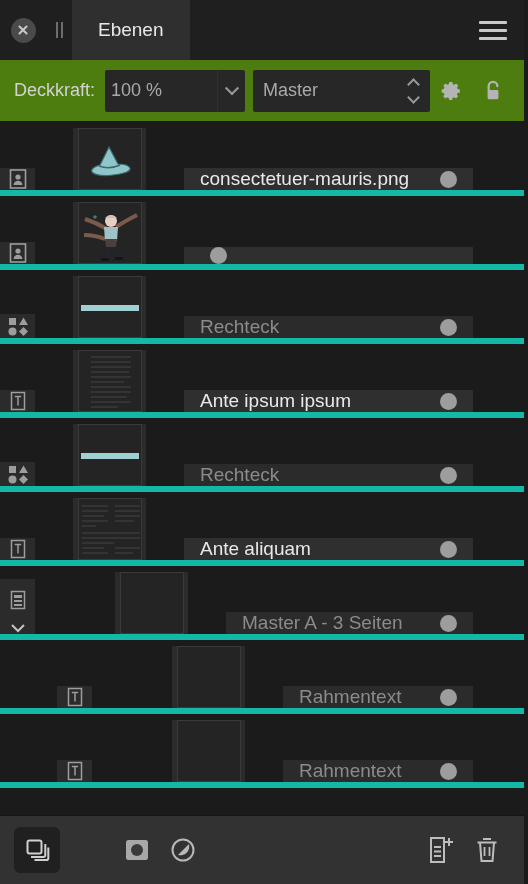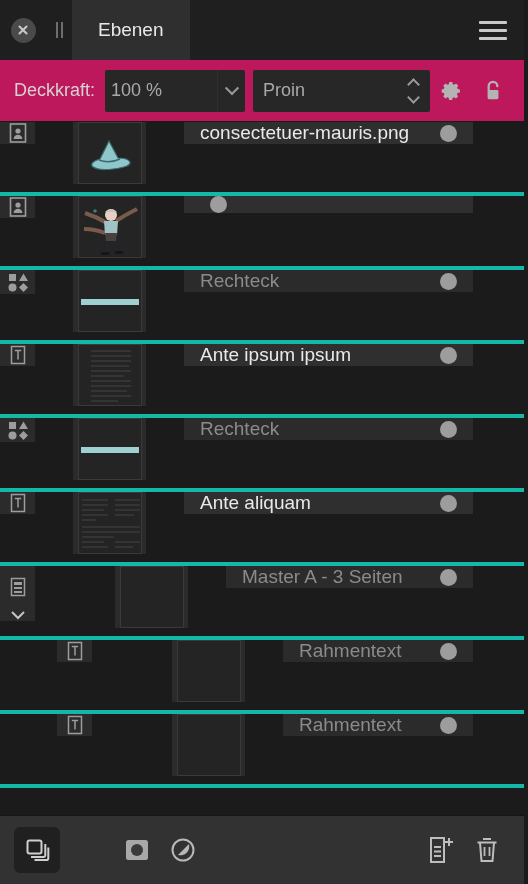--- a/index.html
+++ b/index.html
@@ -40,21 +40,21 @@
   }
   .tabbar-spacer { flex:1; }
   .tab-menu {
     width:62px; display:flex; flex-direction:column; align-items:center;
     justify-content:center; gap:5px; cursor:pointer;
   }
   .tab-menu span { display:block; width:28px; height:3px; background:#c9c9c9; border-radius:1px; }
 
   
   .optrow {
-    height:62px; background:#be185d; display:flex; align-items:center;
+    height:62px; background:#4d7c0f; display:flex; align-items:center;
     padding:0 10px 0 14px; gap:0; flex:0 0 62px;
     border-bottom:1px solid #1b1b1b;
   }
   .opt-label { color:#d3d3d3; font-size:18px; margin-right:10px; white-space:nowrap; }
   .opacity-box {
     height:42px; background:#272727; display:flex; align-items:center;
     border-radius:2px; overflow:hidden;gap:48px;
   }
   .opacity-val {
     width:64px; padding:0 6px; color:#a9a9a9; font-size:18px; text-align:left;
@@ -77,22 +77,22 @@
   .chev-up, .chev-dn {
     width:9px; height:9px; border-left:2px solid #9a9a9a; border-top:2px solid #9a9a9a;
   }
   .chev-up { transform:rotate(45deg); }
   .chev-dn { transform:rotate(-135deg); }
   .opt-icon { width:42px; height:42px; display:flex; align-items:center; justify-content:center; cursor:pointer; }
 
   
   .layers { flex:1; background:#1b1b1b; overflow:hidden; display:flex; flex-direction:column; }
   .row {
-    height:74px; display:flex; align-items:flex-start; position:relative;
-    border-bottom:4px solid #14b8a6; cursor:pointer;gap:37px;
+    height:74px; display:flex; align-items:flex-end; position:relative;
+    border-bottom:6px solid #14b8a6; cursor:pointer;gap:37px;
   }
   .row-indent { width:20px; background:#2b2b2b; flex:0 0 20px; }
   .type-cell {
     width:36px; flex:0 0 36px; background:#2b2b2b; display:flex;
     flex-direction:column; align-items:center; justify-content:center;
     border-right:1px solid #1b1b1b; gap:3px;
   }
   .type-cell.with-exp { justify-content:flex-start; padding-top:10px; }
   .green-pre { width:5px; flex:0 0 5px; background:#5ccfa0; }
   .thumb-cell {
@@ -170,21 +170,21 @@
     <div class="opt-label">Deckkraft:</div>
 
     <div class="opacity-box">
       <input class="opacity-val" type="text" value="100 %" style="">
       <div class="opacity-arrow">
         <div class="chev-d"></div>
       </div>
     </div>
 
     <div class="blend-box">
-      <div class="blend-val">Proin</div>
+      <div class="blend-val">Master</div>
       <div class="stepper">
         <div class="chev-up"></div>
         <div class="chev-dn"></div>
       </div>
     </div>
 
     <div class="opt-icon">
       <svg class="ico" width="26" height="26" viewBox="0 0 24 24">
         <path fill="#b4b4b4" d="M12 8.2a3.8 3.8 0 100 7.6 3.8 3.8 0 000-7.6zm0 5.9a2.1 2.1 0 110-4.2 2.1 2.1 0 010 4.2z"></path>
         <path fill="#b4b4b4" d="M20.3 13.4l-.1-2.8-2-.4a6.6 6.6 0 00-.6-1.4l1.1-1.7-2-2-1.7 1.2a6.6 6.6 0 00-1.4-.6l-.4-2h-2.8l-.4 2c-.5.1-1 .3-1.4.6L6.9 5.1l-2 2L6 8.8c-.3.4-.5.9-.6 1.4l-2 .4v2.8l2 .4c.1.5.3 1 .6 1.4l-1.2 1.7 2 2 1.7-1.2c.4.3.9.5 1.4.6l.4 2h2.8l.4-2c.5-.1 1-.3 1.4-.6l1.7 1.2 2-2-1.2-1.7c.3-.4.5-.9.6-1.4l2-.4z"></path>

